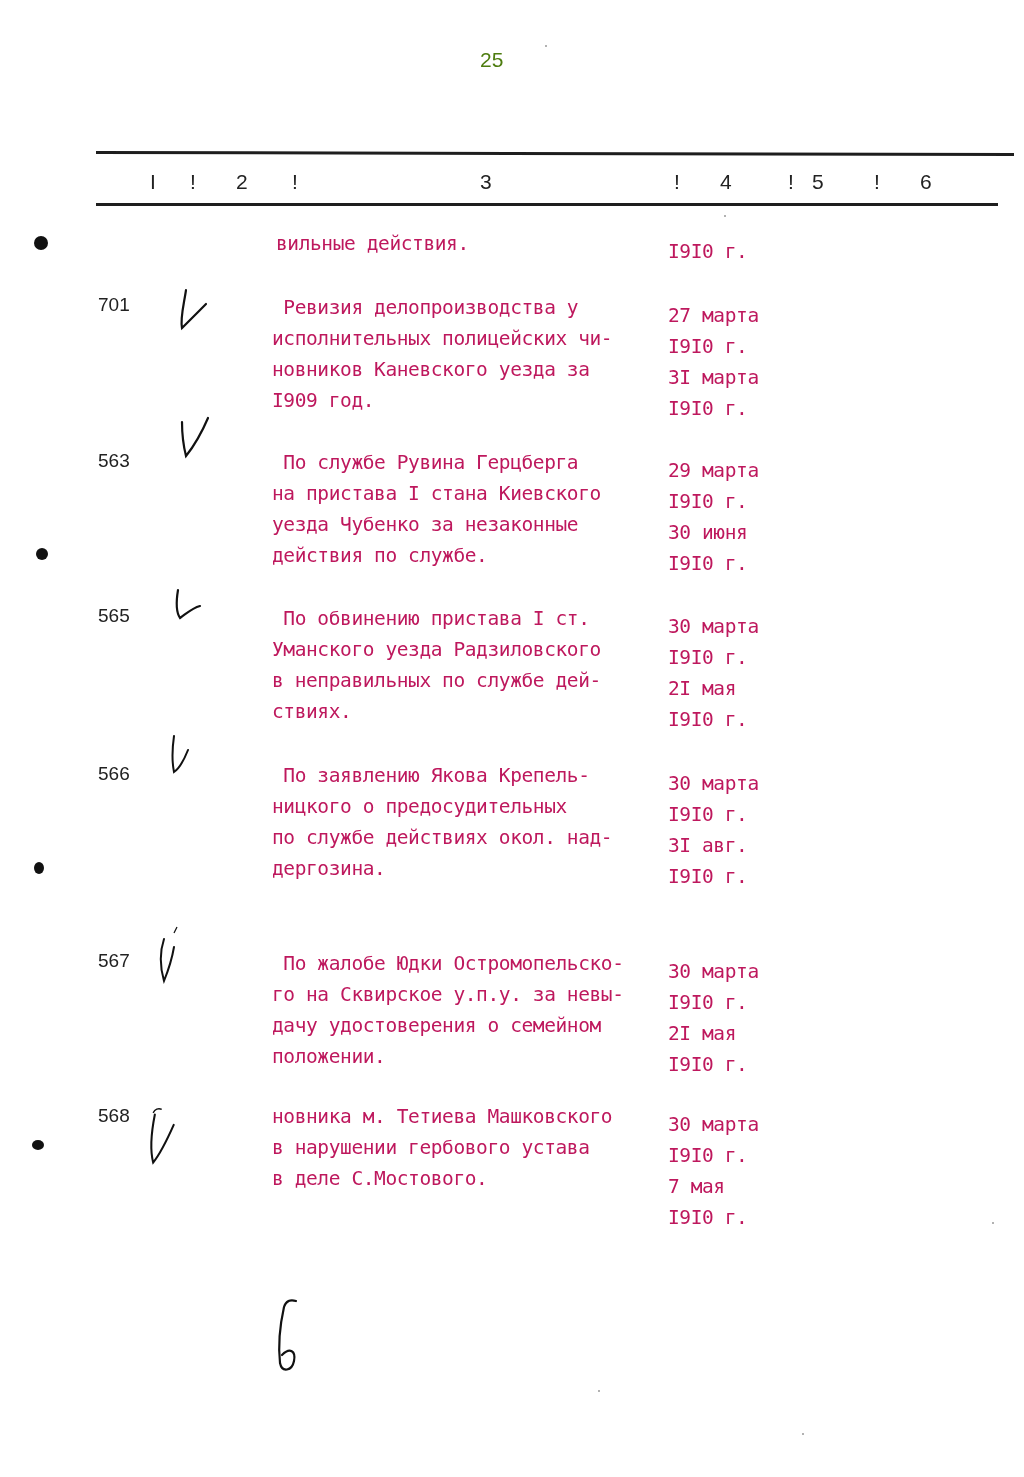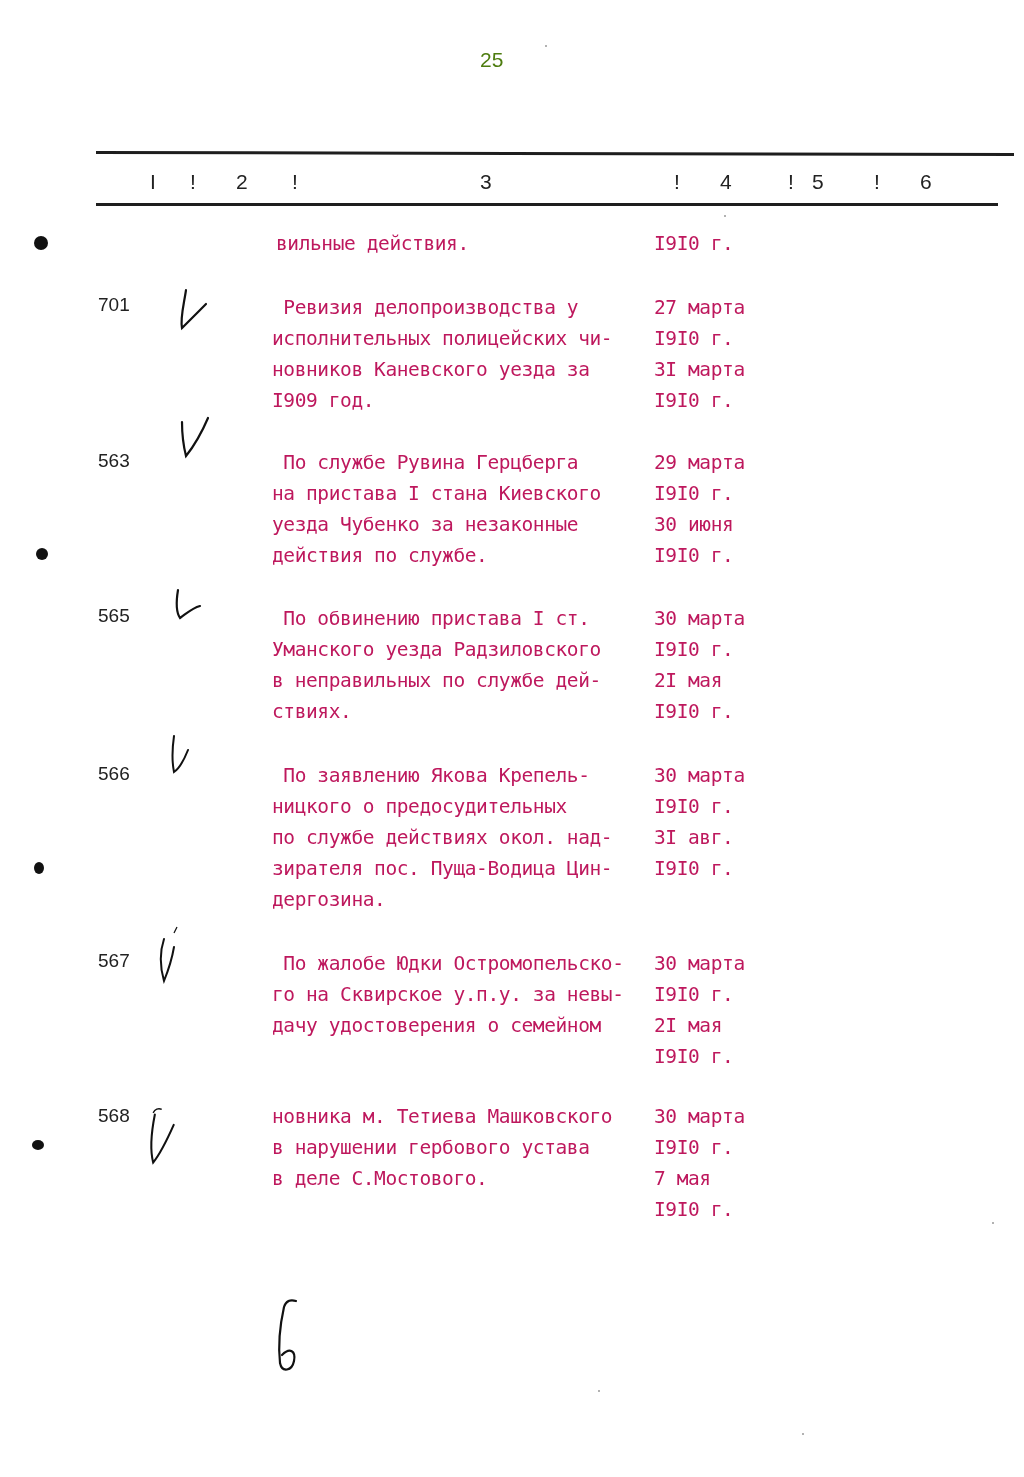--- a/index.html
+++ b/index.html
@@ -34,21 +34,21 @@
     .desc, .dates {
       position: absolute;
       font-family: "DejaVu Sans Mono", "Liberation Mono", monospace;
       font-size: 19.5px;
       line-height: 31px;
       color: #be185d;
       white-space: pre;
       letter-spacing: -0.4px;
     }
     .desc { left: 272px; }
-    .dates { left: 654px; }
+    .dates { left: 668px; margin-top: 8px; }
     .check {
       position: absolute;
       width: 40px; height: 60px;
     }
     .margin-dot {
       position: absolute; width: 12px; height: 12px;
       background: #111; border-radius: 50%;
     }
     .big-six {
       position: absolute; left: 270px; top: 1295px; width: 40px; height: 80px;
@@ -94,27 +94,27 @@
 </div>
 
 <div>
   <div class="entry-num" style="top:605px">565</div>
   <div class="desc" style="top:603px"><div> По обвинению пристава I ст.</div><div>Уманского уезда Радзиловского</div><div>в неправильных по службе дей-</div><div>ствиях.</div></div>
   <div class="dates" style="top:603px"><div>30 марта</div><div>I9I0 г.</div><div>2I мая</div><div>I9I0 г.</div></div>
 </div>
 
 <div>
   <div class="entry-num" style="top:763px">566</div>
-  <div class="desc" style="top:760px"><div> По заявлению Якова Крепель-</div><div>ницкого о предосудительных</div><div>по службе действиях окол. над-</div><div>зирателя пос. Пуща-Водица Цин-</div><div>дергозина.</div></div>
+  <div class="desc" style="top:760px"><div> По заявлению Якова Крепель-</div><div>ницкого о предосудительных</div><div>по службе действиях окол. над-</div><div>дергозина.</div></div>
   <div class="dates" style="top:760px"><div>30 марта</div><div>I9I0 г.</div><div>3I авг.</div><div>I9I0 г.</div></div>
 </div>
 
 <div>
   <div class="entry-num" style="top:950px">567</div>
-  <div class="desc" style="top:948px"><div> По жалобе Юдки Остромопельско-</div><div>го на Сквирское у.п.у. за невы-</div><div>дачу удостоверения о семейном</div></div>
+  <div class="desc" style="top:948px"><div> По жалобе Юдки Остромопельско-</div><div>го на Сквирское у.п.у. за невы-</div><div>дачу удостоверения о семейном</div><div>положении.</div></div>
   <div class="dates" style="top:948px"><div>30 марта</div><div>I9I0 г.</div><div>2I мая</div><div>I9I0 г.</div></div>
 </div>
 
 <div>
   <div class="entry-num" style="top:1105px">568</div>
   <div class="desc" style="top:1101px"><div>новника м. Тетиева Машковского</div><div>в нарушении гербового устава</div><div>в деле С.Мостового.</div></div>
   <div class="dates" style="top:1101px"><div>30 марта</div><div>I9I0 г.</div><div>7 мая</div><div>I9I0 г.</div></div>
 </div>
 
 <svg class="check" style="left:172px; top:282px" viewBox="0 0 40 60">

